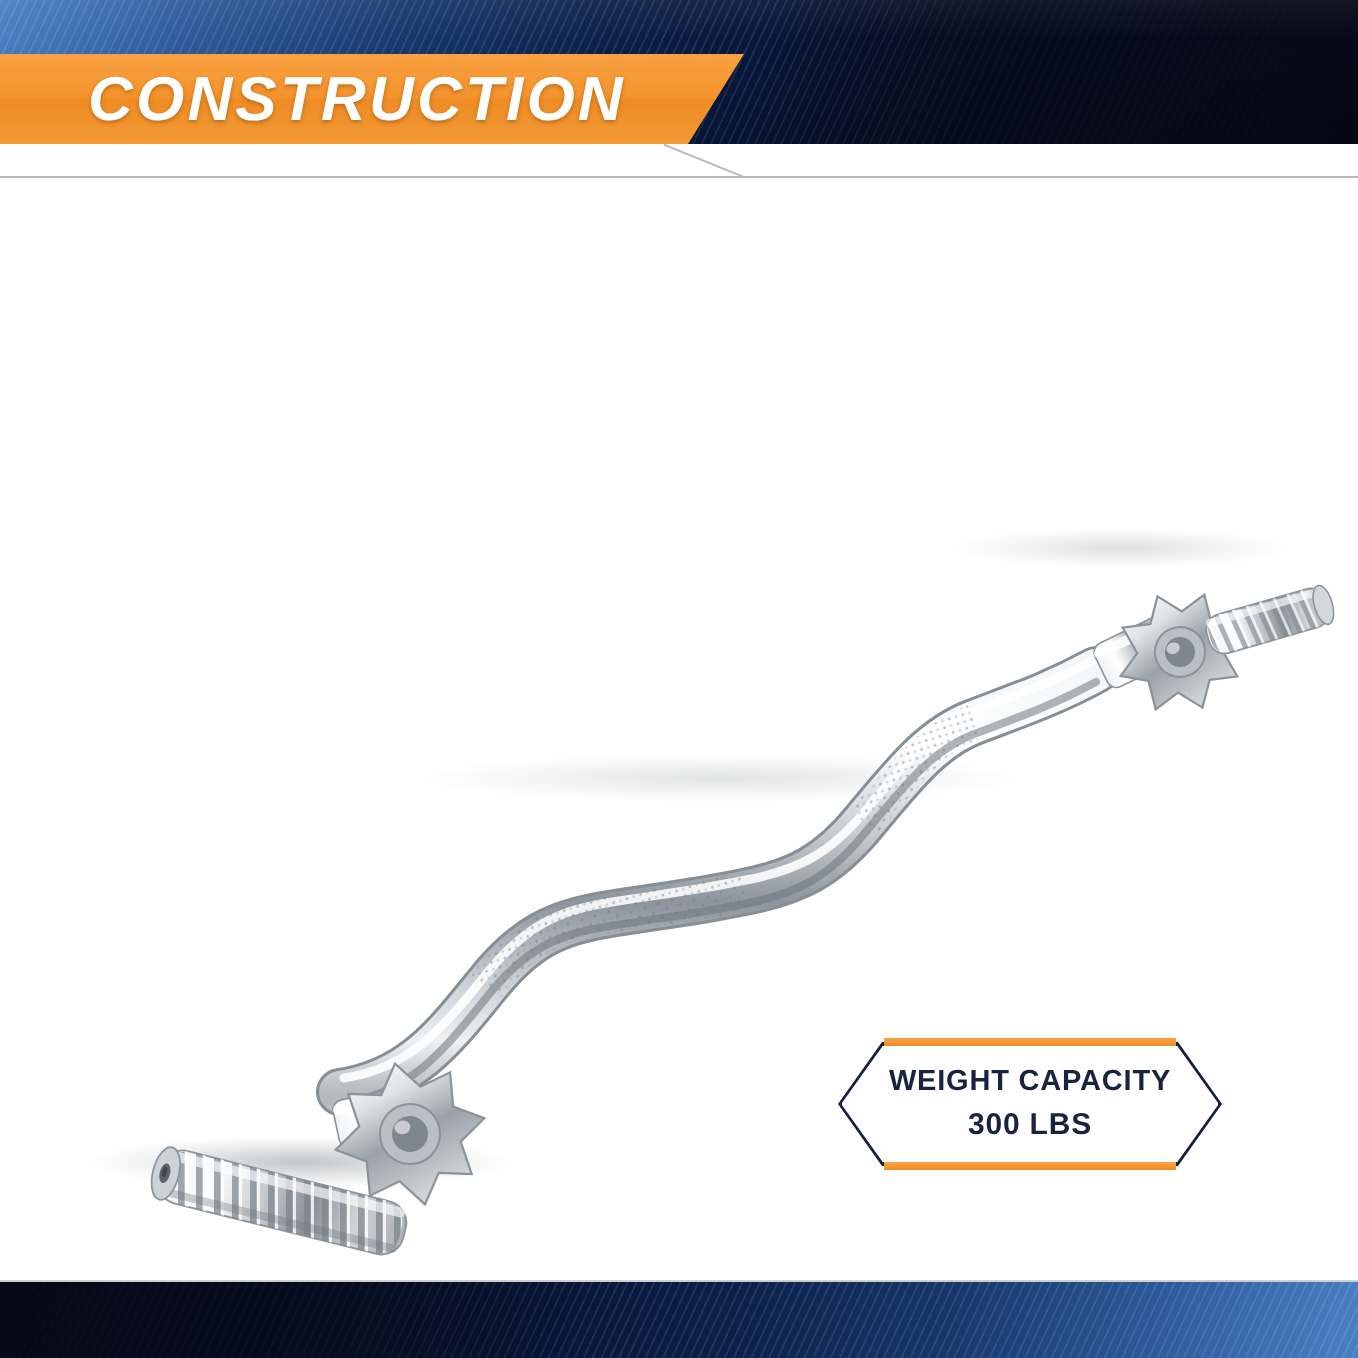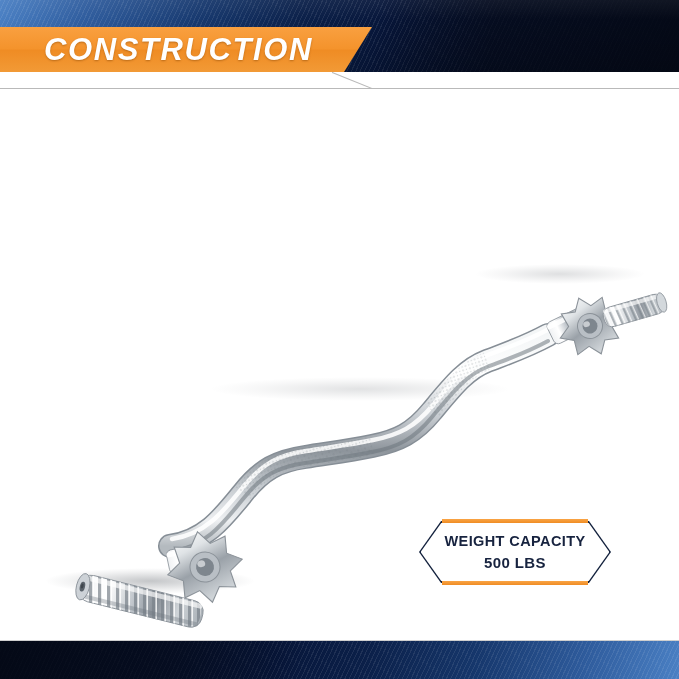--- a/index.html
+++ b/index.html
@@ -261,21 +261,21 @@
 
   </div>
 
   <div class="badge">
     <div class="badge-hex"></div>
     <div class="badge-inner"></div>
     <div class="badge-bar top"></div>
     <div class="badge-bar bot"></div>
     <div class="badge-text">
       <div class="l1">WEIGHT CAPACITY</div>
-      <div class="l2">500 LBS</div>
+      <div class="l2">300 LBS</div>
     </div>
   </div>
 
   <div class="bottom-rule"></div>
   <div class="bottom-band">
     <div class="bottom-band-bg"></div>
     <div class="stripes"></div>
     <div class="stripes-fade"></div>
   </div>
 

